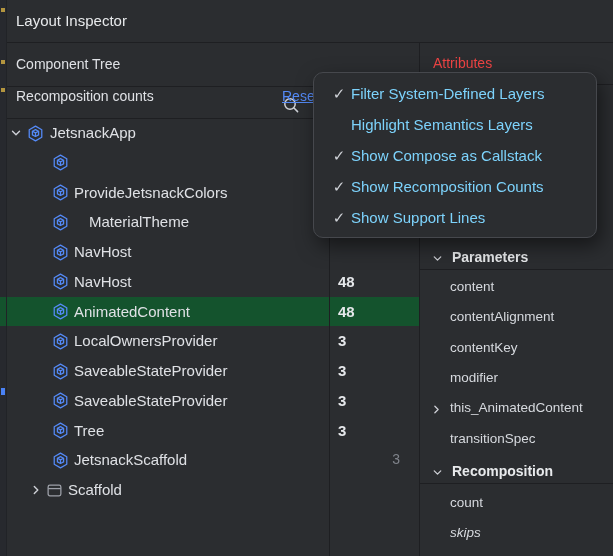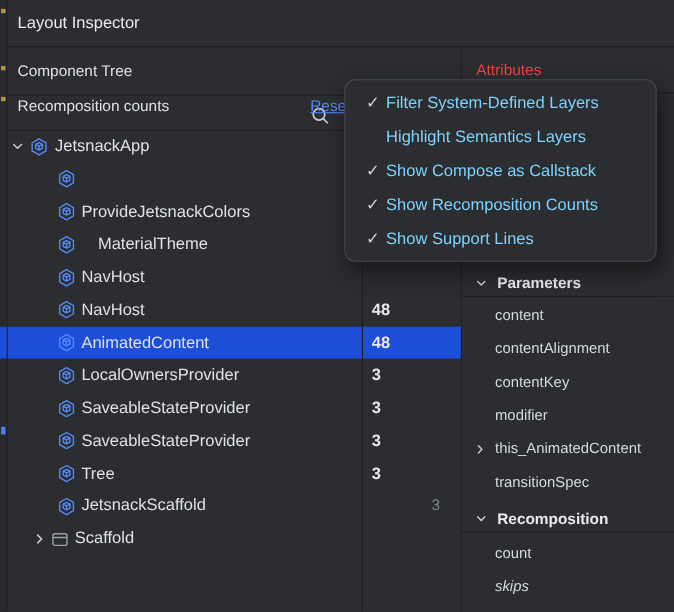--- a/index.html
+++ b/index.html
@@ -27,21 +27,21 @@
   .tbicon{position:absolute;top:53px;width:20px;height:20px;cursor:pointer}
 
   
   .banner{position:absolute;left:0;top:80px;width:419px;height:32px;z-index:4}
   .banner .t{position:absolute;left:16px;top:0;line-height:32px;font-size:14px;color:#dfe1e5}
   .banner .link{position:absolute;left:282px;top:0;line-height:32px;font-size:14px;color:#548af7;text-decoration:underline;cursor:pointer}
 
   
   .tree{position:absolute;left:0;top:118px;width:419px;z-index:2}
   .tree-row{position:relative;height:29.77px;width:419px}
-  .tree-row.selected{background:#1d4ed8}
+  .tree-row.selected{background:#14532d}
   .tree-row .chev{position:absolute;top:7px;width:16px;height:16px}
   .tree-row .nicon{position:absolute;top:6.5px;width:17px;height:17px}
   .tree-row .lbl{position:absolute;top:0;line-height:29.77px;font-size:15px;color:#dfe1e5;white-space:nowrap}
   .tree-row .cnt{position:absolute;left:338px;top:0;line-height:29.77px;font-size:15px;font-weight:bold;color:#e6e8eb}
   .tree-row .skp{position:absolute;left:378px;width:22px;top:0;line-height:29.77px;font-size:14px;color:#7f838a;text-align:right}
 
   .counts-divider{left:329px;top:118px;height:438px;z-index:3}
   .attrs-divider{left:419px;top:42px;height:514px;z-index:3}
 
   

